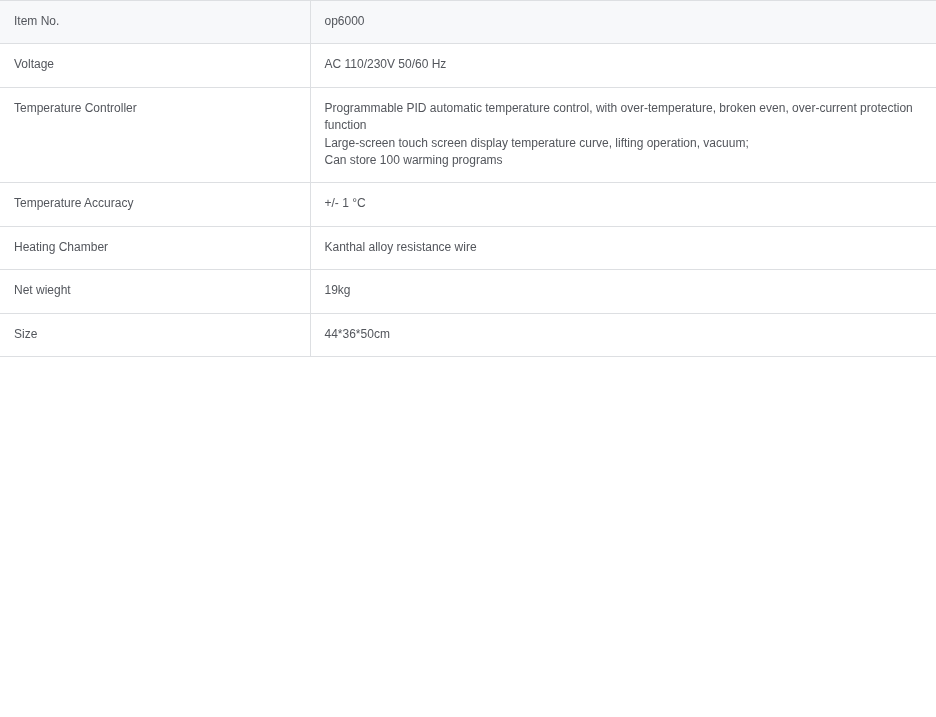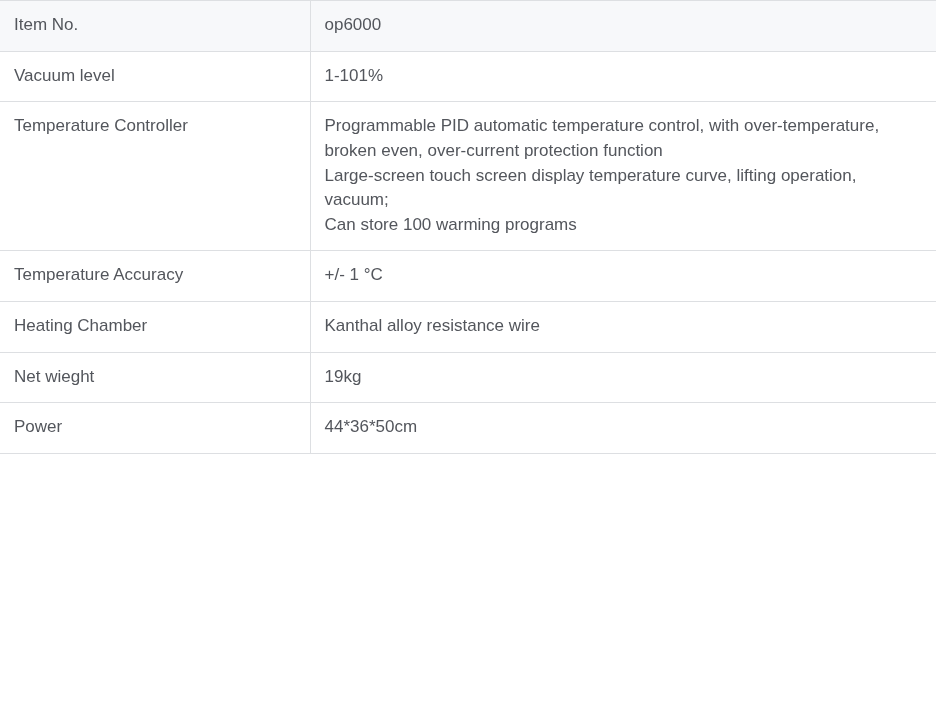--- a/index.html
+++ b/index.html
@@ -11,21 +11,21 @@
     width: 936px;
     height: 717px;
     font-family: "Liberation Sans", sans-serif;
     color: #53565c;
     -webkit-font-smoothing: antialiased;
   }
   .spec-table {
     width: 936px;
     border-collapse: collapse;
     table-layout: fixed;
-    font-size: 17px;
+    font-size: 12px;
   }
   .spec-table col.label-col { width: 310px; }
   .spec-table col.value-col { width: 626px; }
   .spec-table tr {
     background: #ffffff;
   }
   .spec-table tr.shaded {
     background: #f7f8fa;
   }
   .spec-table td {
@@ -56,39 +56,39 @@
   <colgroup>
     <col class="label-col">
     <col class="value-col">
   </colgroup>
   <tbody>
       <tr class="shaded">
         <td class="label">Item No.</td>
         <td class="value multiline">op6000</td>
       </tr>
       <tr>
-        <td class="label">Vacuum level</td>
-        <td class="value multiline">1-101%</td>
+        <td class="label">Voltage</td>
+        <td class="value multiline">AC 110/230V 50/60 Hz</td>
       </tr>
       <tr>
         <td class="label">Temperature Controller</td>
         <td class="value multiline">Programmable PID automatic temperature control, with over-temperature, broken even, over-current protection function
 Large-screen touch screen display temperature curve, lifting operation, vacuum;
 Can store 100 warming programs</td>
       </tr>
       <tr>
         <td class="label">Temperature Accuracy</td>
         <td class="value multiline">+/- 1 °C</td>
       </tr>
       <tr>
         <td class="label">Heating Chamber</td>
         <td class="value multiline">Kanthal alloy resistance wire</td>
       </tr>
       <tr>
         <td class="label">Net wieght</td>
         <td class="value multiline">19kg</td>
       </tr>
       <tr>
-        <td class="label">Power</td>
+        <td class="label">Size</td>
         <td class="value multiline">44*36*50cm</td>
       </tr>
     </tbody>
 </table>
 
 </body></html>

